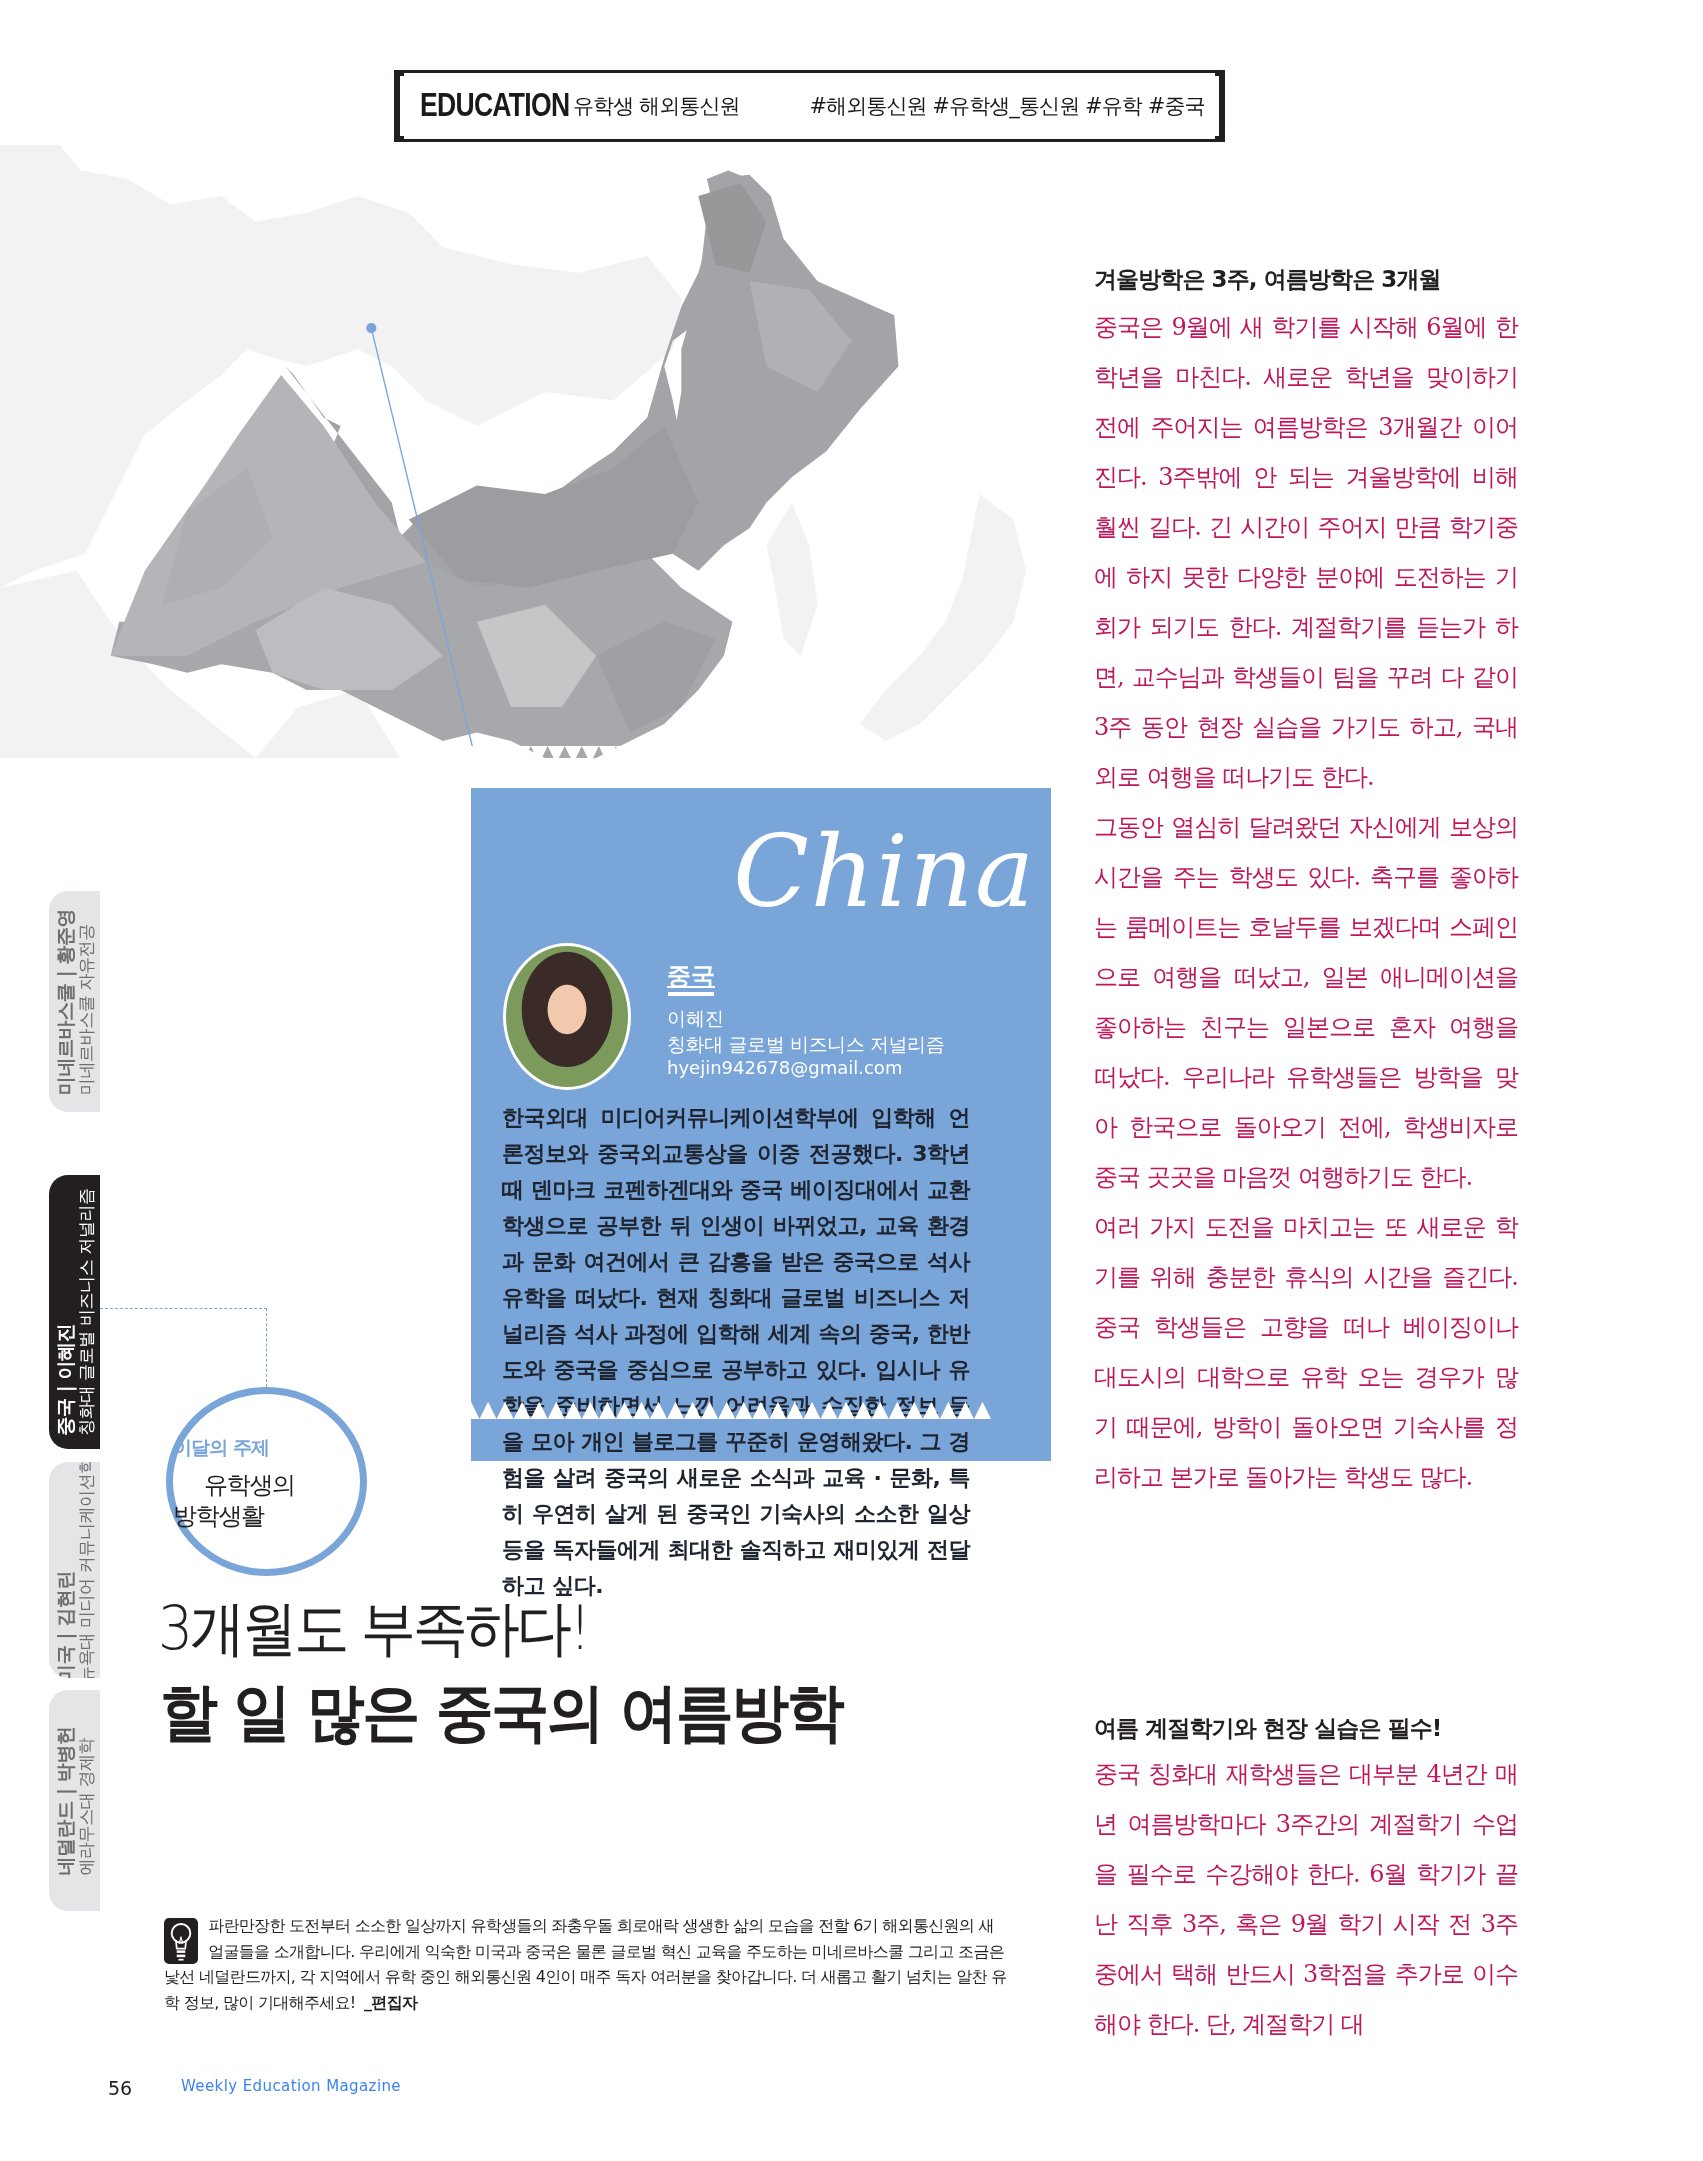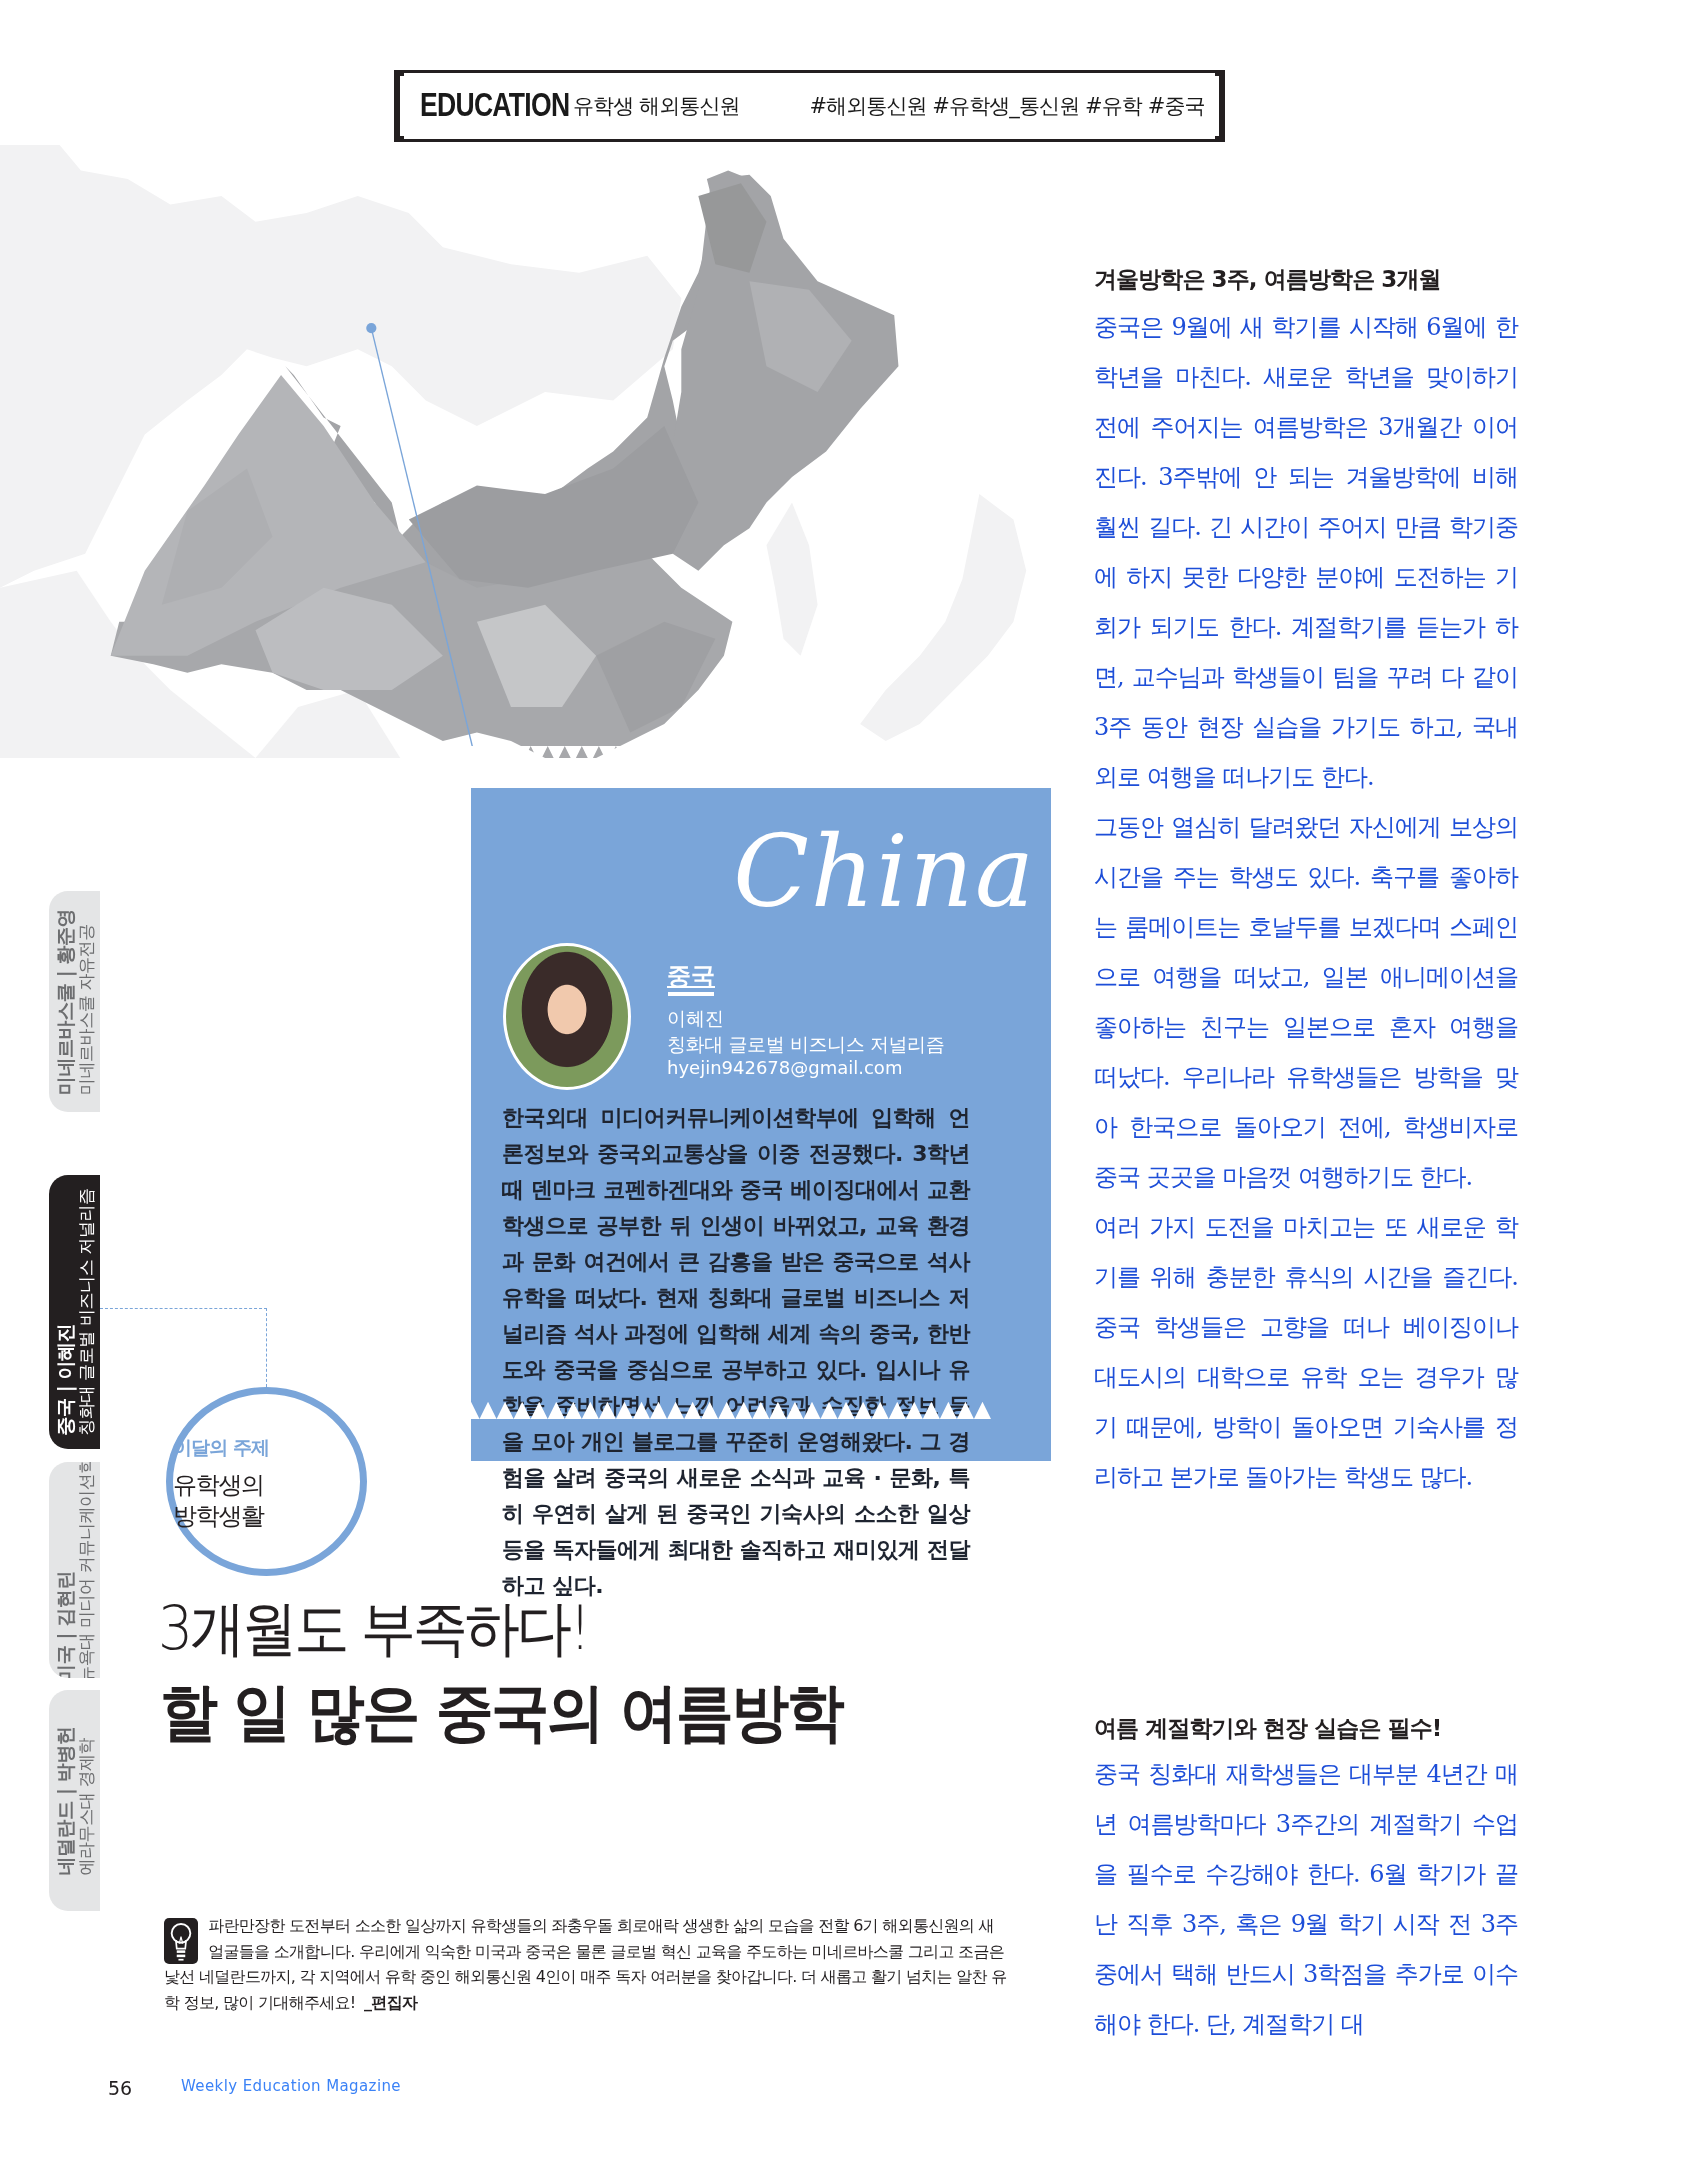--- a/index.html
+++ b/index.html
@@ -40,40 +40,40 @@
   .tab .t2 { display: block; font-size: 17px; color: #6d6e70; letter-spacing: -0.4px; line-height: 20.4px; }
   .tab.active .t1, .tab.active .t2 { color: #ffffff; }
 
   
   .dash-h { position: absolute; left: 100px; top: 1308px; width: 167px; border-top: 1.7px dashed #7aa5d9; }
   .dash-v { position: absolute; left: 266px; top: 1308px; height: 79px; border-left: 1.7px dashed #7aa5d9; }
 
   
   .topic-circle { position: absolute; left: 166px; top: 1387px; width: 201px; height: 189px; border: 7.7px solid #7aa5d9; border-radius: 50%; background: #ffffff; text-align: left; }
   .topic-circle .tc-label { position: absolute; left: 0; right: 0; top: 41px; font-size: 19px; font-weight: bold; color: #7aa5d9; letter-spacing: -0.9px; }
-  .topic-circle .tc-line1 { position: absolute; left: 0; right: 0; top: 75px; font-size: 24px; color: #231f20; letter-spacing: -1.3px; }
+  .topic-circle .tc-line1 { position: absolute; left: 0; right: 0; top: 75px; font-size: 24px; color: #231f20; letter-spacing: -1.3px; padding-left: 31px; }
   .topic-circle .tc-line2 { position: absolute; left: 0; right: 0; top: 106px; font-size: 24px; color: #231f20; letter-spacing: -1.3px; }
 
   
   .title-1 { position: absolute; left: 158px; top: 1589px; font-size: 60px; font-weight: 200; color: #231f20; letter-spacing: -3.4px; transform: scaleX(0.92); transform-origin: left; font-family: "DejaVu Sans", sans-serif; }
   .title-2 { position: absolute; left: 160px; top: 1670px; font-size: 63px; font-weight: bold; color: #231f20; letter-spacing: -2.6px; transform: scaleX(0.92); transform-origin: left; }
 
   
   .note { position: absolute; left: 164px; top: 1913px; width: 843px; font-size: 16px; line-height: 25.6px; color: #231f20; letter-spacing: -0.7px; }
   .note .bulb { float: left; width: 34px; height: 46px; margin: 5.1px 10.2px 0 0; background: #231f20; border-radius: 5.1px; position: relative; }
   .note .sig { font-weight: bold; margin-left: 8.5px; }
 
   
   .footer-page { position: absolute; left: 108px; top: 2077px; font-size: 19px; color: #231f20; }
   .footer-mag { position: absolute; left: 181px; top: 2077px; font-size: 15px; color: #3b82f6; letter-spacing: 0.4px; }
 
   
   .col { position: absolute; left: 1094px; width: 424px; margin-top: 20px; }
   .col h3 { font-size: 23px; font-weight: bold; letter-spacing: -0.9px; color: #231f20; }
-  .col p { font-family: "DejaVu Serif", "Liberation Serif", serif; font-size: 24px; line-height: 50px; letter-spacing: -1px; color: #1d4ed8; text-align: justify; text-align-last: left; }
+  .col p { font-family: "DejaVu Serif", "Liberation Serif", serif; font-size: 24px; line-height: 50px; letter-spacing: -1px; color: #be185d; text-align: justify; text-align-last: left; }
   .col-1 { top: 244px; }
   .col-1 h3 { margin-bottom: 6.8px; }
   .col-2 { top: 1693px; }
   .col-2 h3 { margin-bottom: 5.1px; }
 </style>
 </head>
 <body>
 
 <div class="header-bar">
   <div class="br-l"></div>

